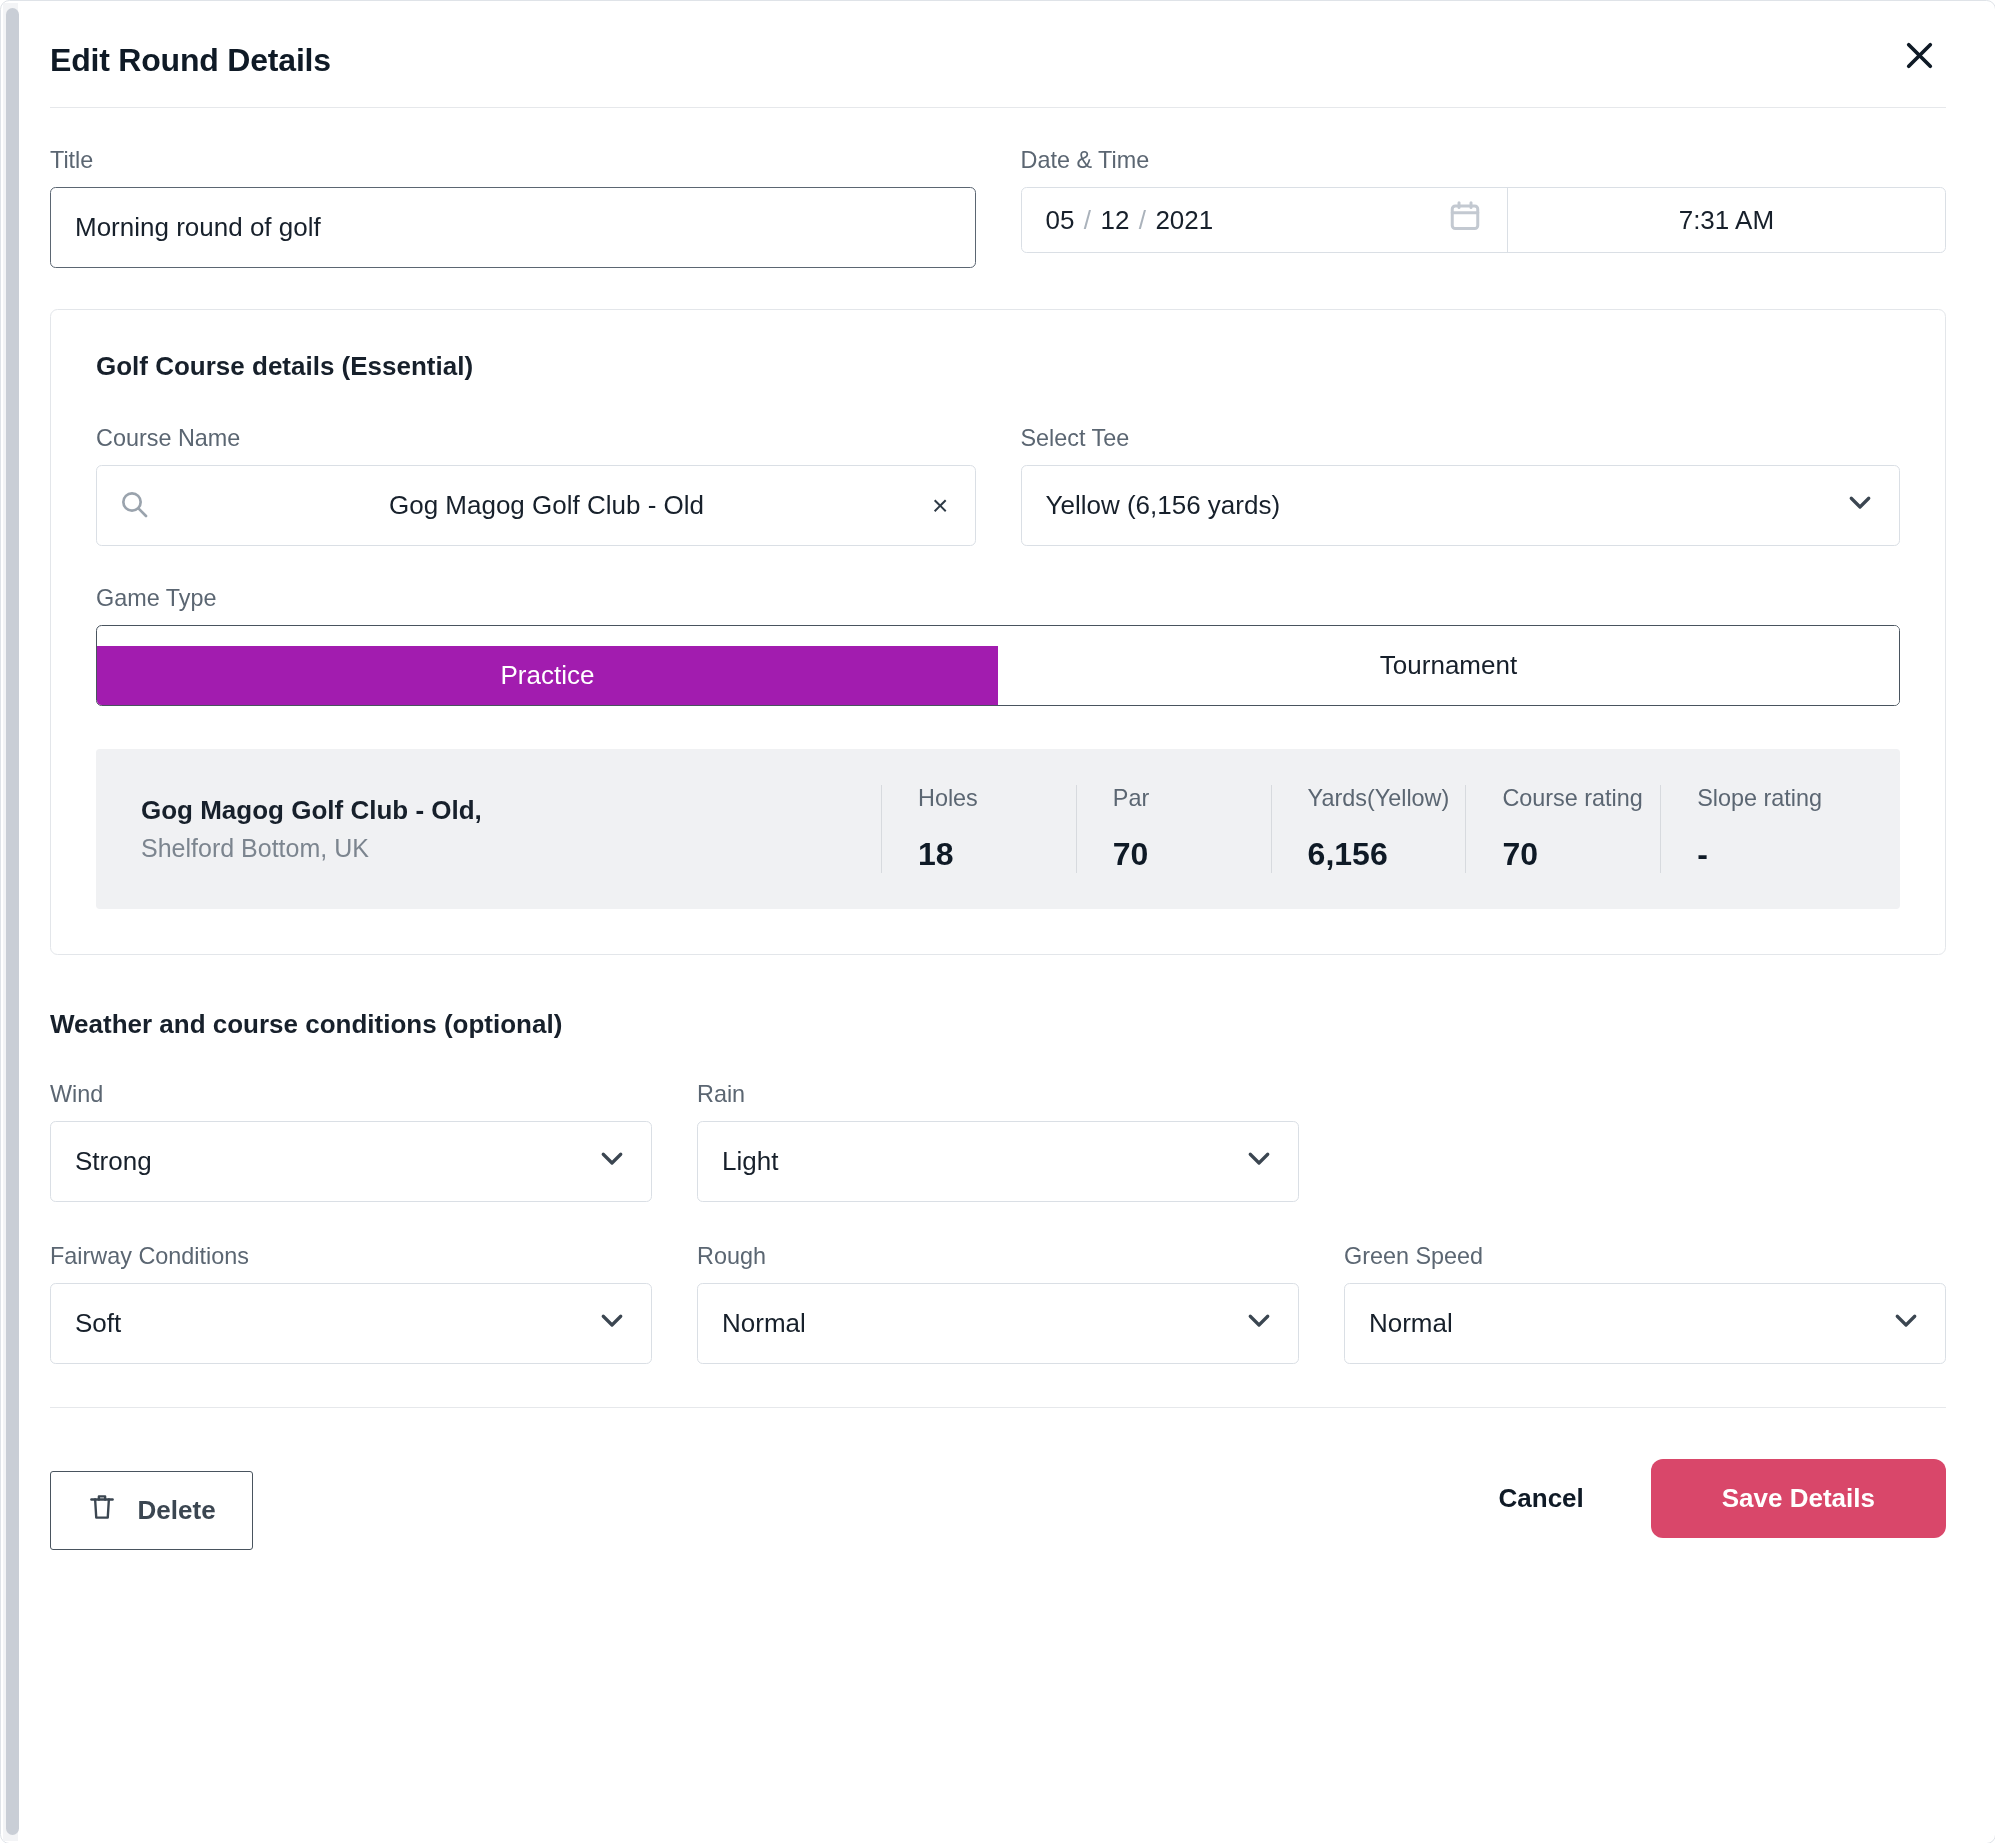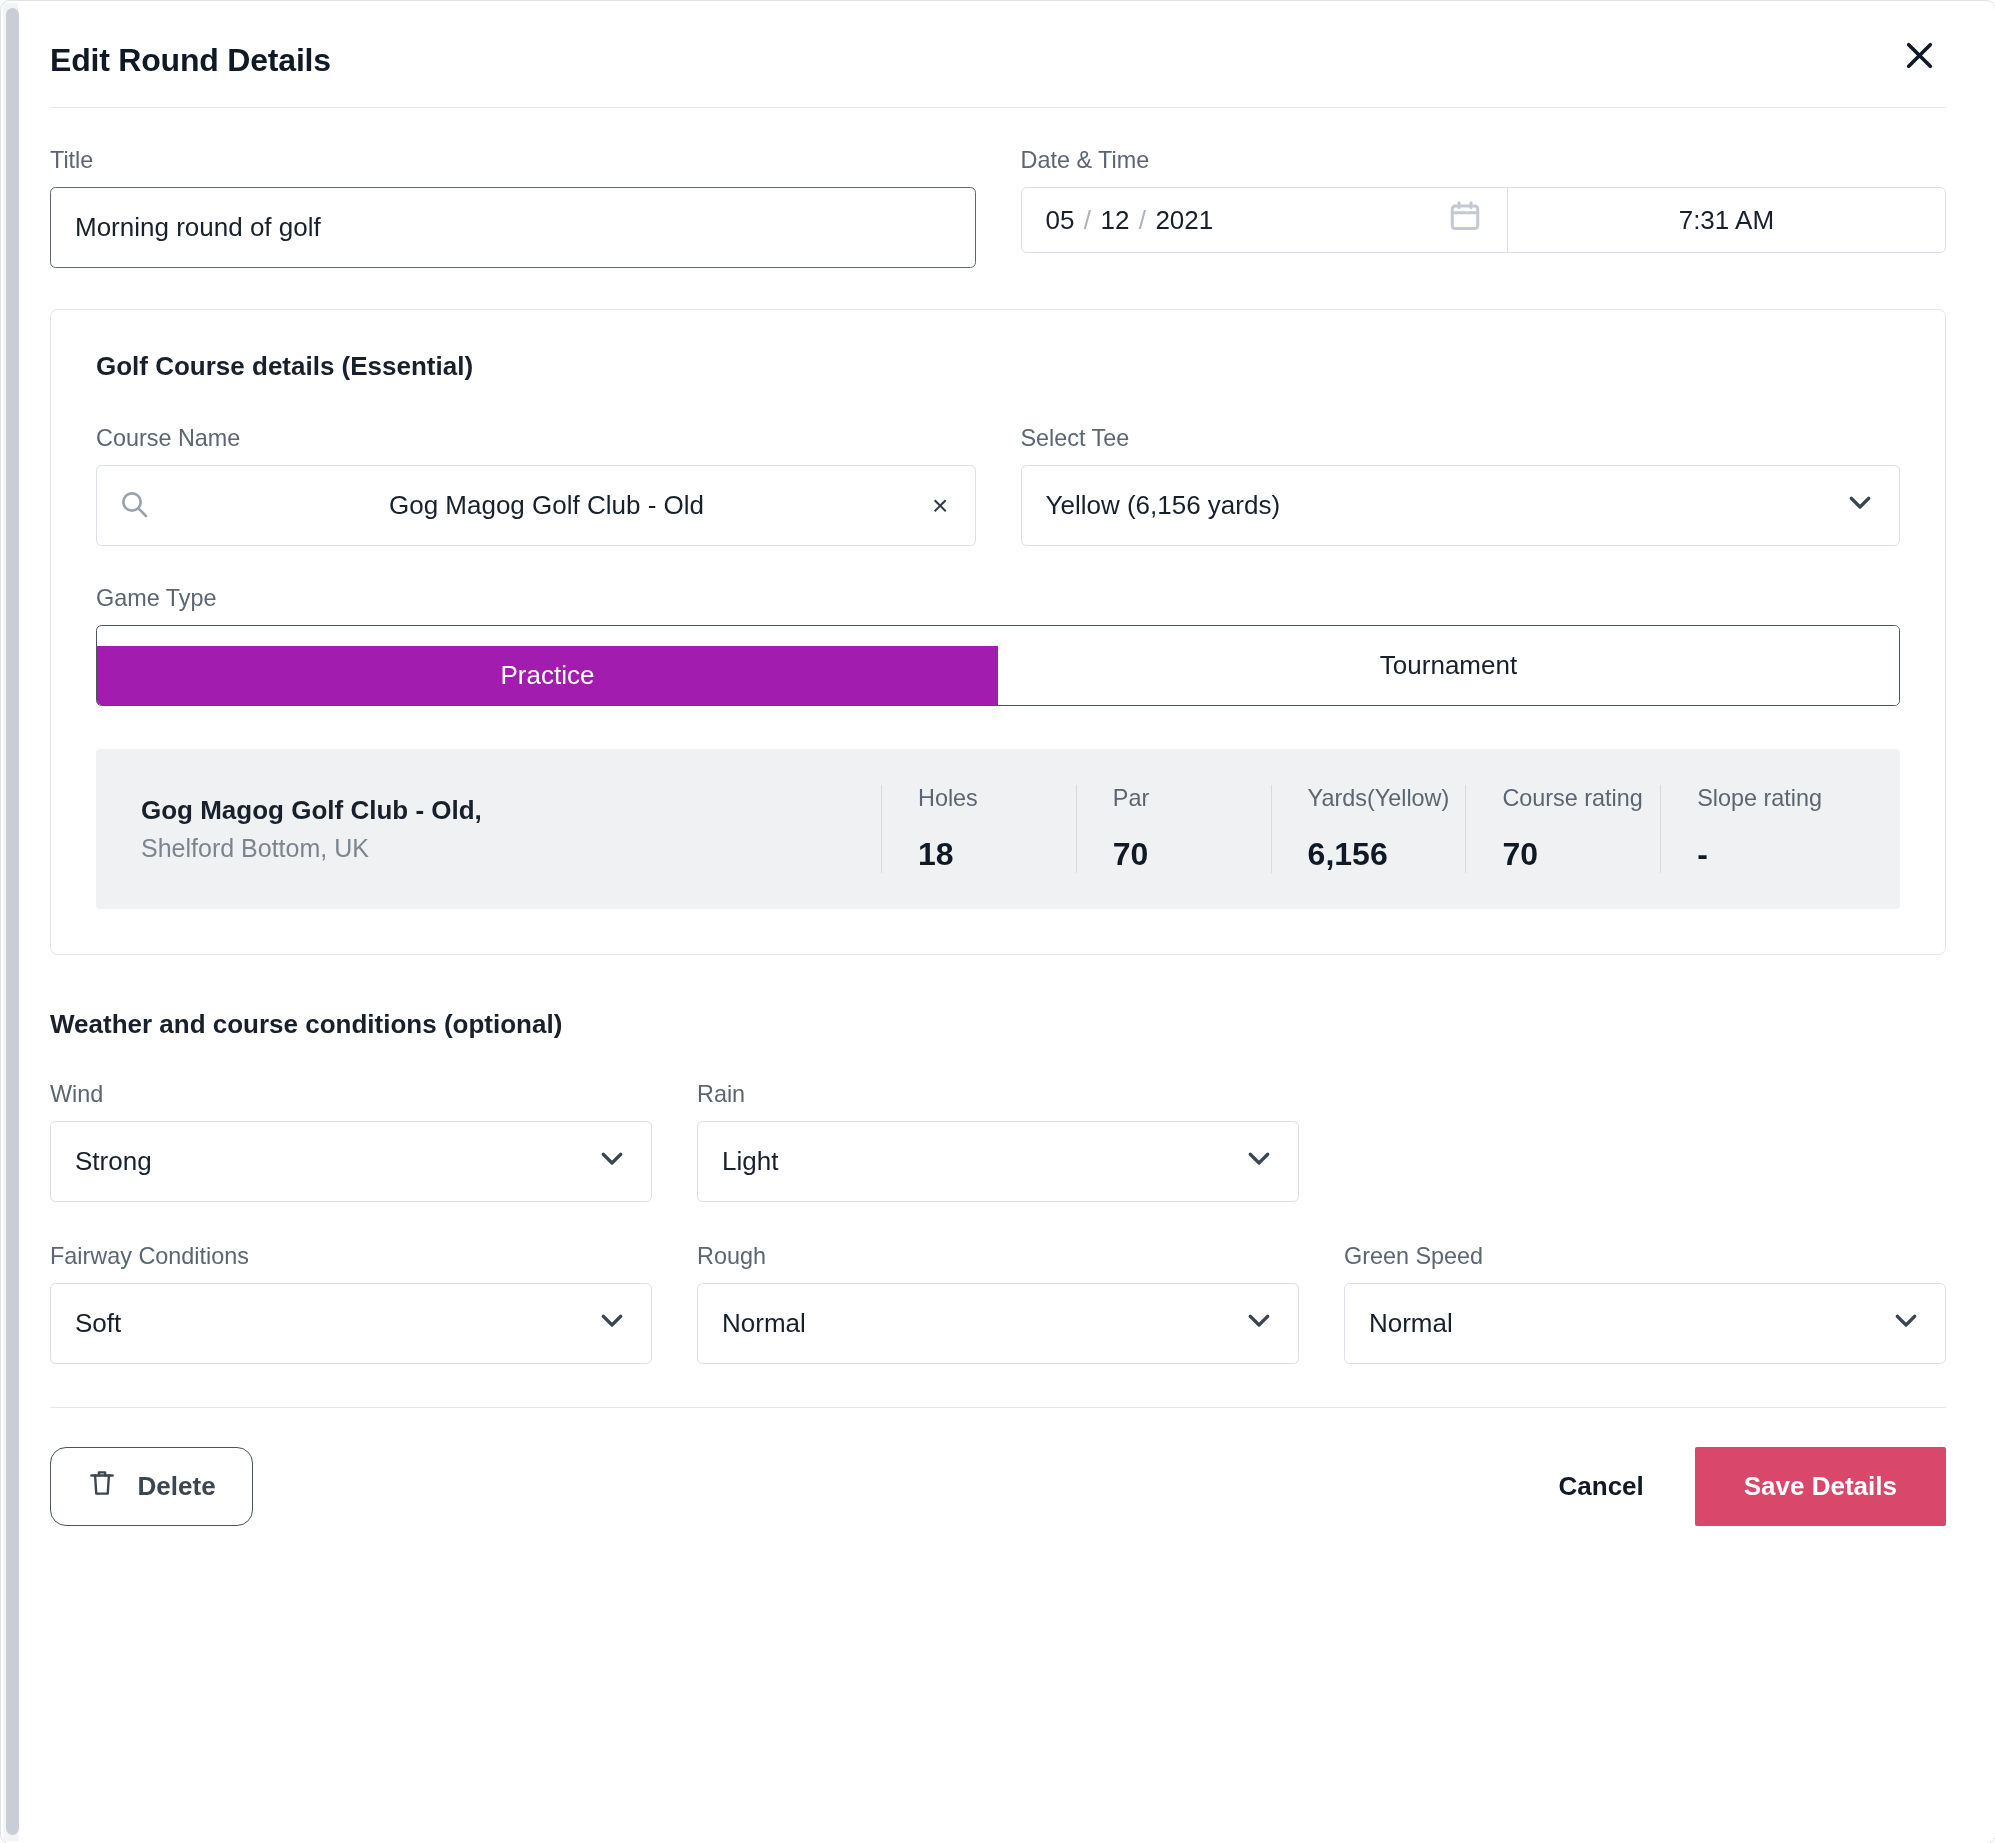--- a/index.html
+++ b/index.html
@@ -283,51 +283,52 @@
     display: flex;
     align-items: center;
   }
   .delete-btn {
     display: flex;
     align-items: center;
     gap: 20.6px;
     height: 79px;
     padding: 8px 36px;
     border: 1.9px solid #49545e;
-    border-radius: 16px;
+    border-radius: 3px;
     background: #fff;
     font-size: 26px;
     font-weight: 600;
     color: #3b4651;
     cursor: pointer;
     font-family: inherit;
+    margin-top: 24px;
   }
   .spacer { flex: 1 1 auto; }
   .cancel-btn {
     background: none;
     border: none;
     font-size: 26px;
     font-weight: 600;
     color: #0f1a26;
     cursor: pointer;
     padding: 0 39px;
     font-family: inherit;
   }
   .save-btn {
     height: 79px;
-    padding: 0 49px;
+    padding: 0 71px;
     background: #d9476a;
     color: #ffffff;
     border: none;
-    border-radius: 2px;
+    border-radius: 12px;
     font-size: 26px;
     font-weight: 600;
     cursor: pointer;
     font-family: inherit;
-    margin-left: 12px;
+    margin-left: 28px;
   }
 </style>
 </head>
 <body>
 
 <div class="modal">
 
   <div class="scroll-track">
     <div class="scroll-thumb"></div>
   </div>

